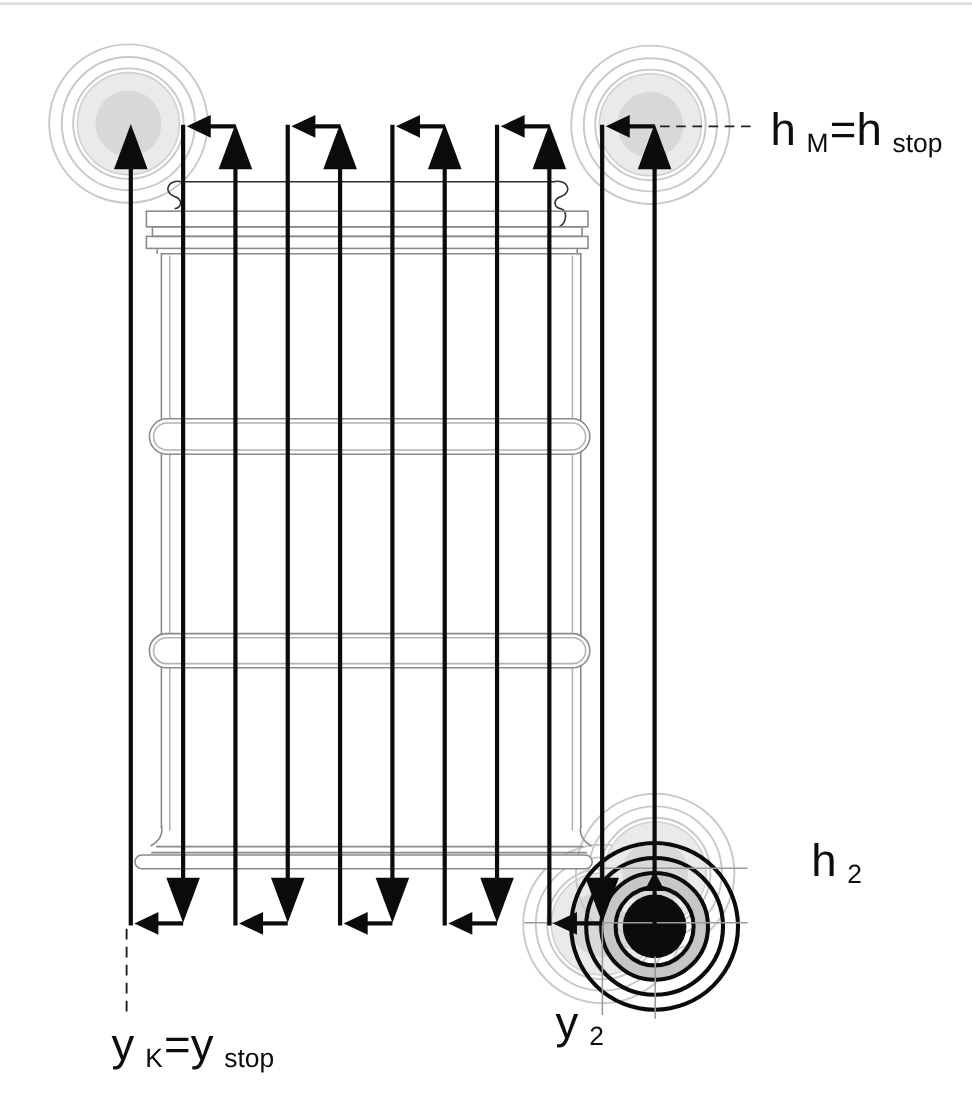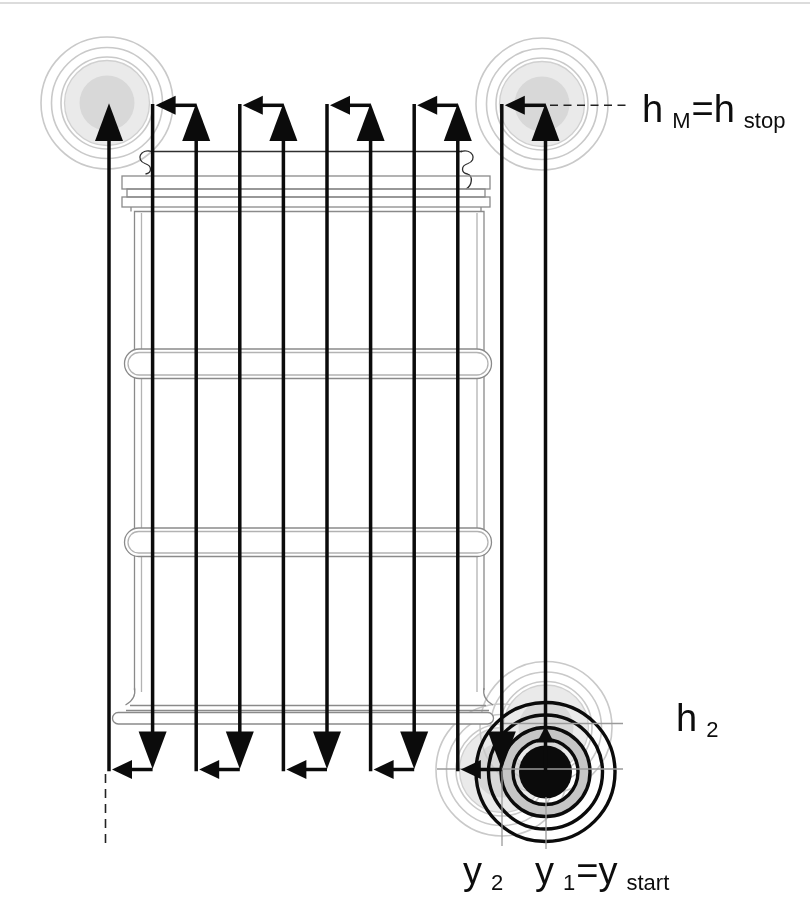--- a/index.html
+++ b/index.html
@@ -135,20 +135,20 @@
         <polygon points="537,742.5 554,742.5 545.5,726" fill="#0b0b0b"></polygon>
       </g>
   </svg>
 
   <div class="lbl" style="left:642px;top:90px">
     <span class="b">h</span><span class="s">M</span><span class="b">=h</span><span class="s">stop</span>
   </div>
   <div class="lbl" style="left:676px;top:699px">
     <span class="b">h</span><span class="s">2</span>
   </div>
-  <div class="lbl" style="left:463px;top:852px">
+  <div class="lbl" style="left:93px;top:852px">
+    <span class="b">y</span><span class="s">K</span><span class="b">=y</span><span class="s">stop</span>
+  </div>
+  <div class="lbl" style="left:463px;top:834px">
     <span class="b">y</span><span class="s">2</span>
-  </div>
-  <div class="lbl" style="left:535px;top:852px">
-    <span class="b">y</span><span class="s">1</span><span class="b">=y</span><span class="s">start</span>
   </div>
 
 </div>
 
 </body></html>

